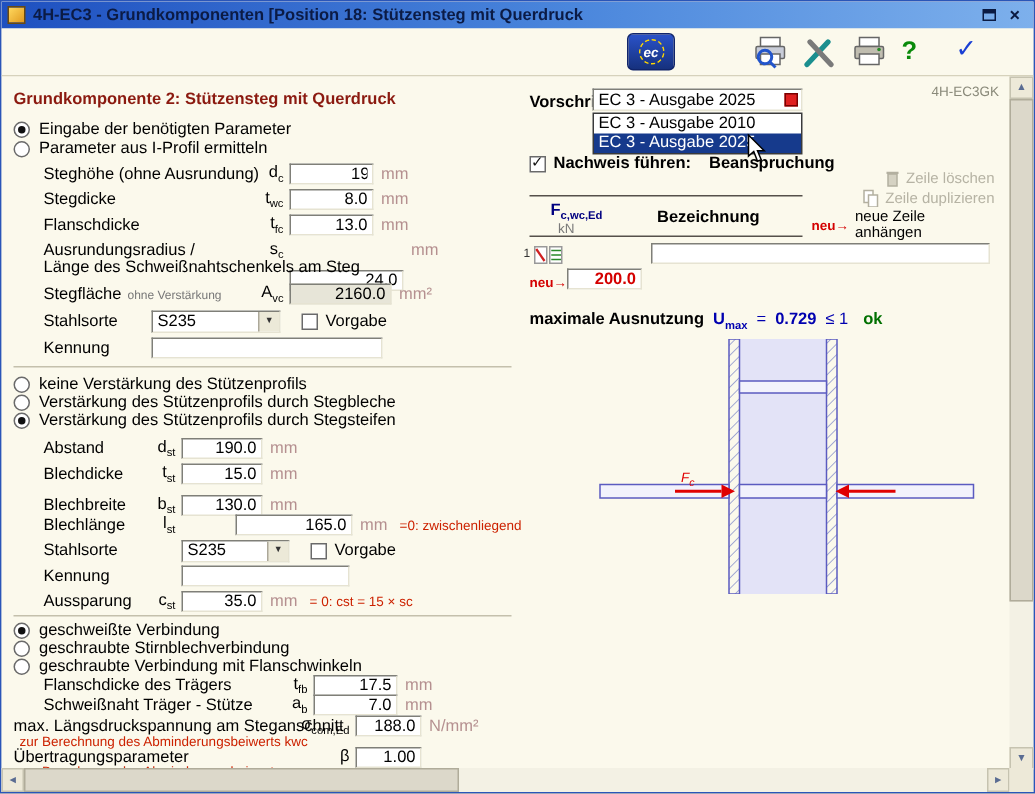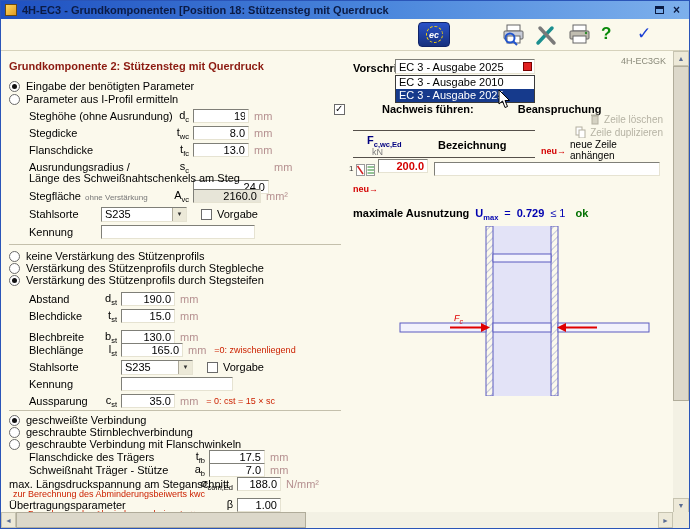--- a/index.html
+++ b/index.html
@@ -254,21 +254,21 @@
     </div>
     <div class="prow" style="left:28px;top:279px;">
       <span class="plabel" style="width:66px;">Blechbreite</span>
       <span class="psym" style="width:22px;"><span>b</span><sub>st</sub></span>
       <input class="tfield" style="width: 54px;" value="130.0">
       <span class="punit">mm</span>
     </div>
     <div class="prow" style="left:28px;top:292px;">
       <span class="plabel" style="width:66px;">Blechlänge</span>
       <span class="psym" style="width:22px;"><span>l</span><sub>st</sub></span>
-      <input class="tfield" style="width: 62px;" value="165.0">
+      <input class="tfield" style="width: 78px; margin-left: 36px;" value="165.0">
       <span class="punit">mm</span>
       <span class="pnote">=0: zwischenliegend</span>
     </div>
 
     <div class="prow" style="left:28px;top:309px;">
       <span class="plabel" style="width:92px;">Stahlsorte</span>
       <div class="combo inrow" style="width:72px;">
         <span class="combo-text">S235</span>
         <span class="combo-btn">▼</span>
       </div>
@@ -341,21 +341,21 @@
       <span class="combo-alert"></span>
     </div>
     <div class="droplist" style="left:394px;top:24px;width:140px;">
       <div class="dropitem">EC 3 - Ausgabe 2010</div>
       <div class="dropitem checked">EC 3 - Ausgabe 2025</div>
     </div>
     <svg class="cursor-svg" style="left:497px;top:38px;" width="13" height="20">
       <polygon points="1,1 1,15 4.5,12 7,18.5 9.5,17.5 7,11.5 11.5,11.5" fill="#fff" stroke="#000" stroke-width="1"></polygon>
     </svg>
 
-    <div class="radio-row" style="left:333px;top:52px;gap:32px;">
+    <div class="radio-row" style="left:352px;top:52px;">
       <span class="checkbox checked"></span>
       <span class="bold">Nachweis führen:</span>
       <span class="bold" style="margin-left:12px;">Beanspruchung</span>
     </div>
 
     <div class="action disabled" style="left:540px;top:62px;width:122px;justify-content:flex-end;">
       <svg width="10" height="12">
         <rect x="2" y="3" width="6" height="8" fill="#d5d2c3" stroke="#b3b0a0"></rect>
         <rect x="1" y="1.5" width="8" height="1.5" fill="#b3b0a0"></rect>
       </svg>
@@ -379,21 +379,21 @@
     <div class="abs colhead" style="left:437px;top:88px;">Bezeichnung</div>
     <div class="hline" style="left:352px;top:106px;width:182px;"></div>
 
     <div class="abs row-index" style="left:348px;top:113px;">1</div>
     <svg class="abs" style="left:355px;top:112px;" width="20" height="14">
       <rect x="0.5" y="1.5" width="8" height="11" fill="#fff" stroke="#999"></rect>
       <path d="M1.5 3 L7 11" stroke="#d02020" stroke-width="1.5"></path>
       <rect x="10.5" y="1.5" width="8" height="11" fill="#fff" stroke="#999"></rect>
       <path d="M11.5 4 H18 M11.5 7 H18 M11.5 10 H18" stroke="#2a8a2a" stroke-width="1"></path>
     </svg>
-    <input class="tfield redval abs" style="left: 377px; top: 108px; width: 50px;" value="200.0">
+    <input class="tfield redval abs" style="left: 377px; top: 128px; width: 50px;" value="200.0">
     <input class="tfield left abs" style="left: 433px; top: 111px; width: 226px;" value="">
 
     <div class="neu-btn" style="left:352px;top:132px;"><span class="neu">neu</span><span class="neu-arrow">→</span></div>
 
     <div class="result" style="left:352px;top:156px;">
       <span class="rlabel">maximale Ausnutzung</span>
       <span class="rsym"><span>U</span><sub>max</sub></span>
       <span class="rblue">=</span>
       <span class="rblue bold">0.729</span>
       <span class="rblue">≤ 1</span>

